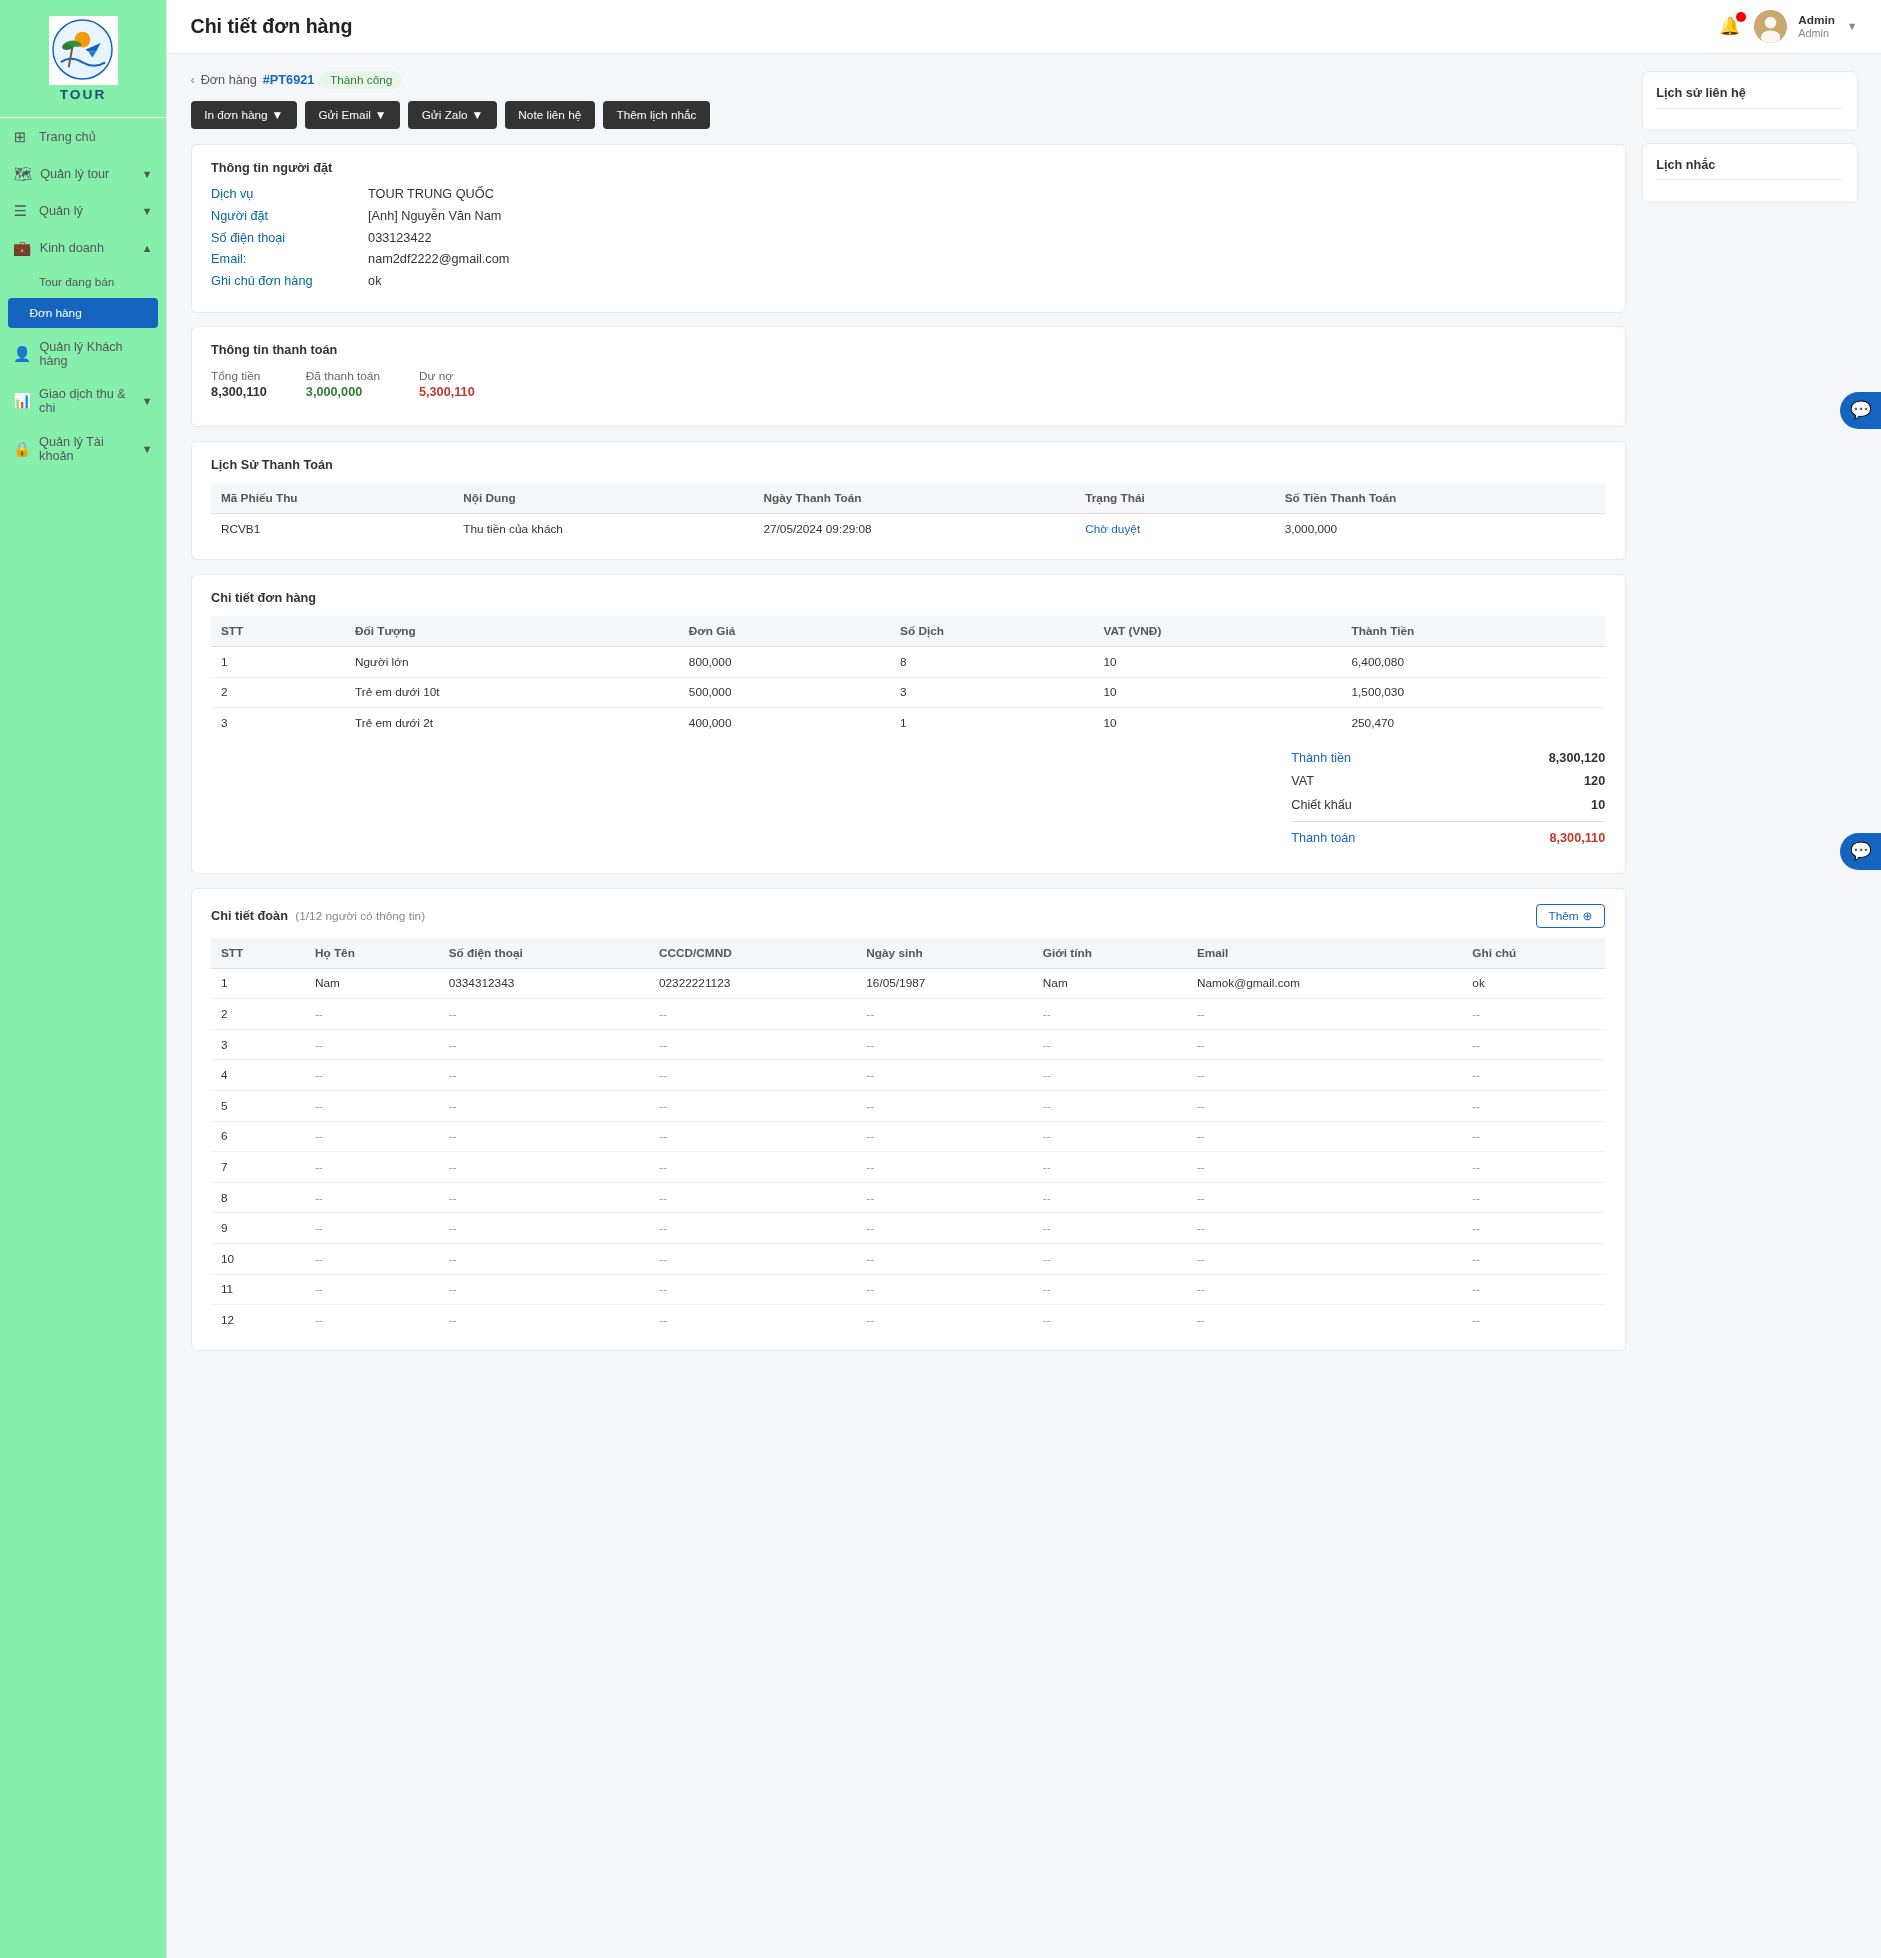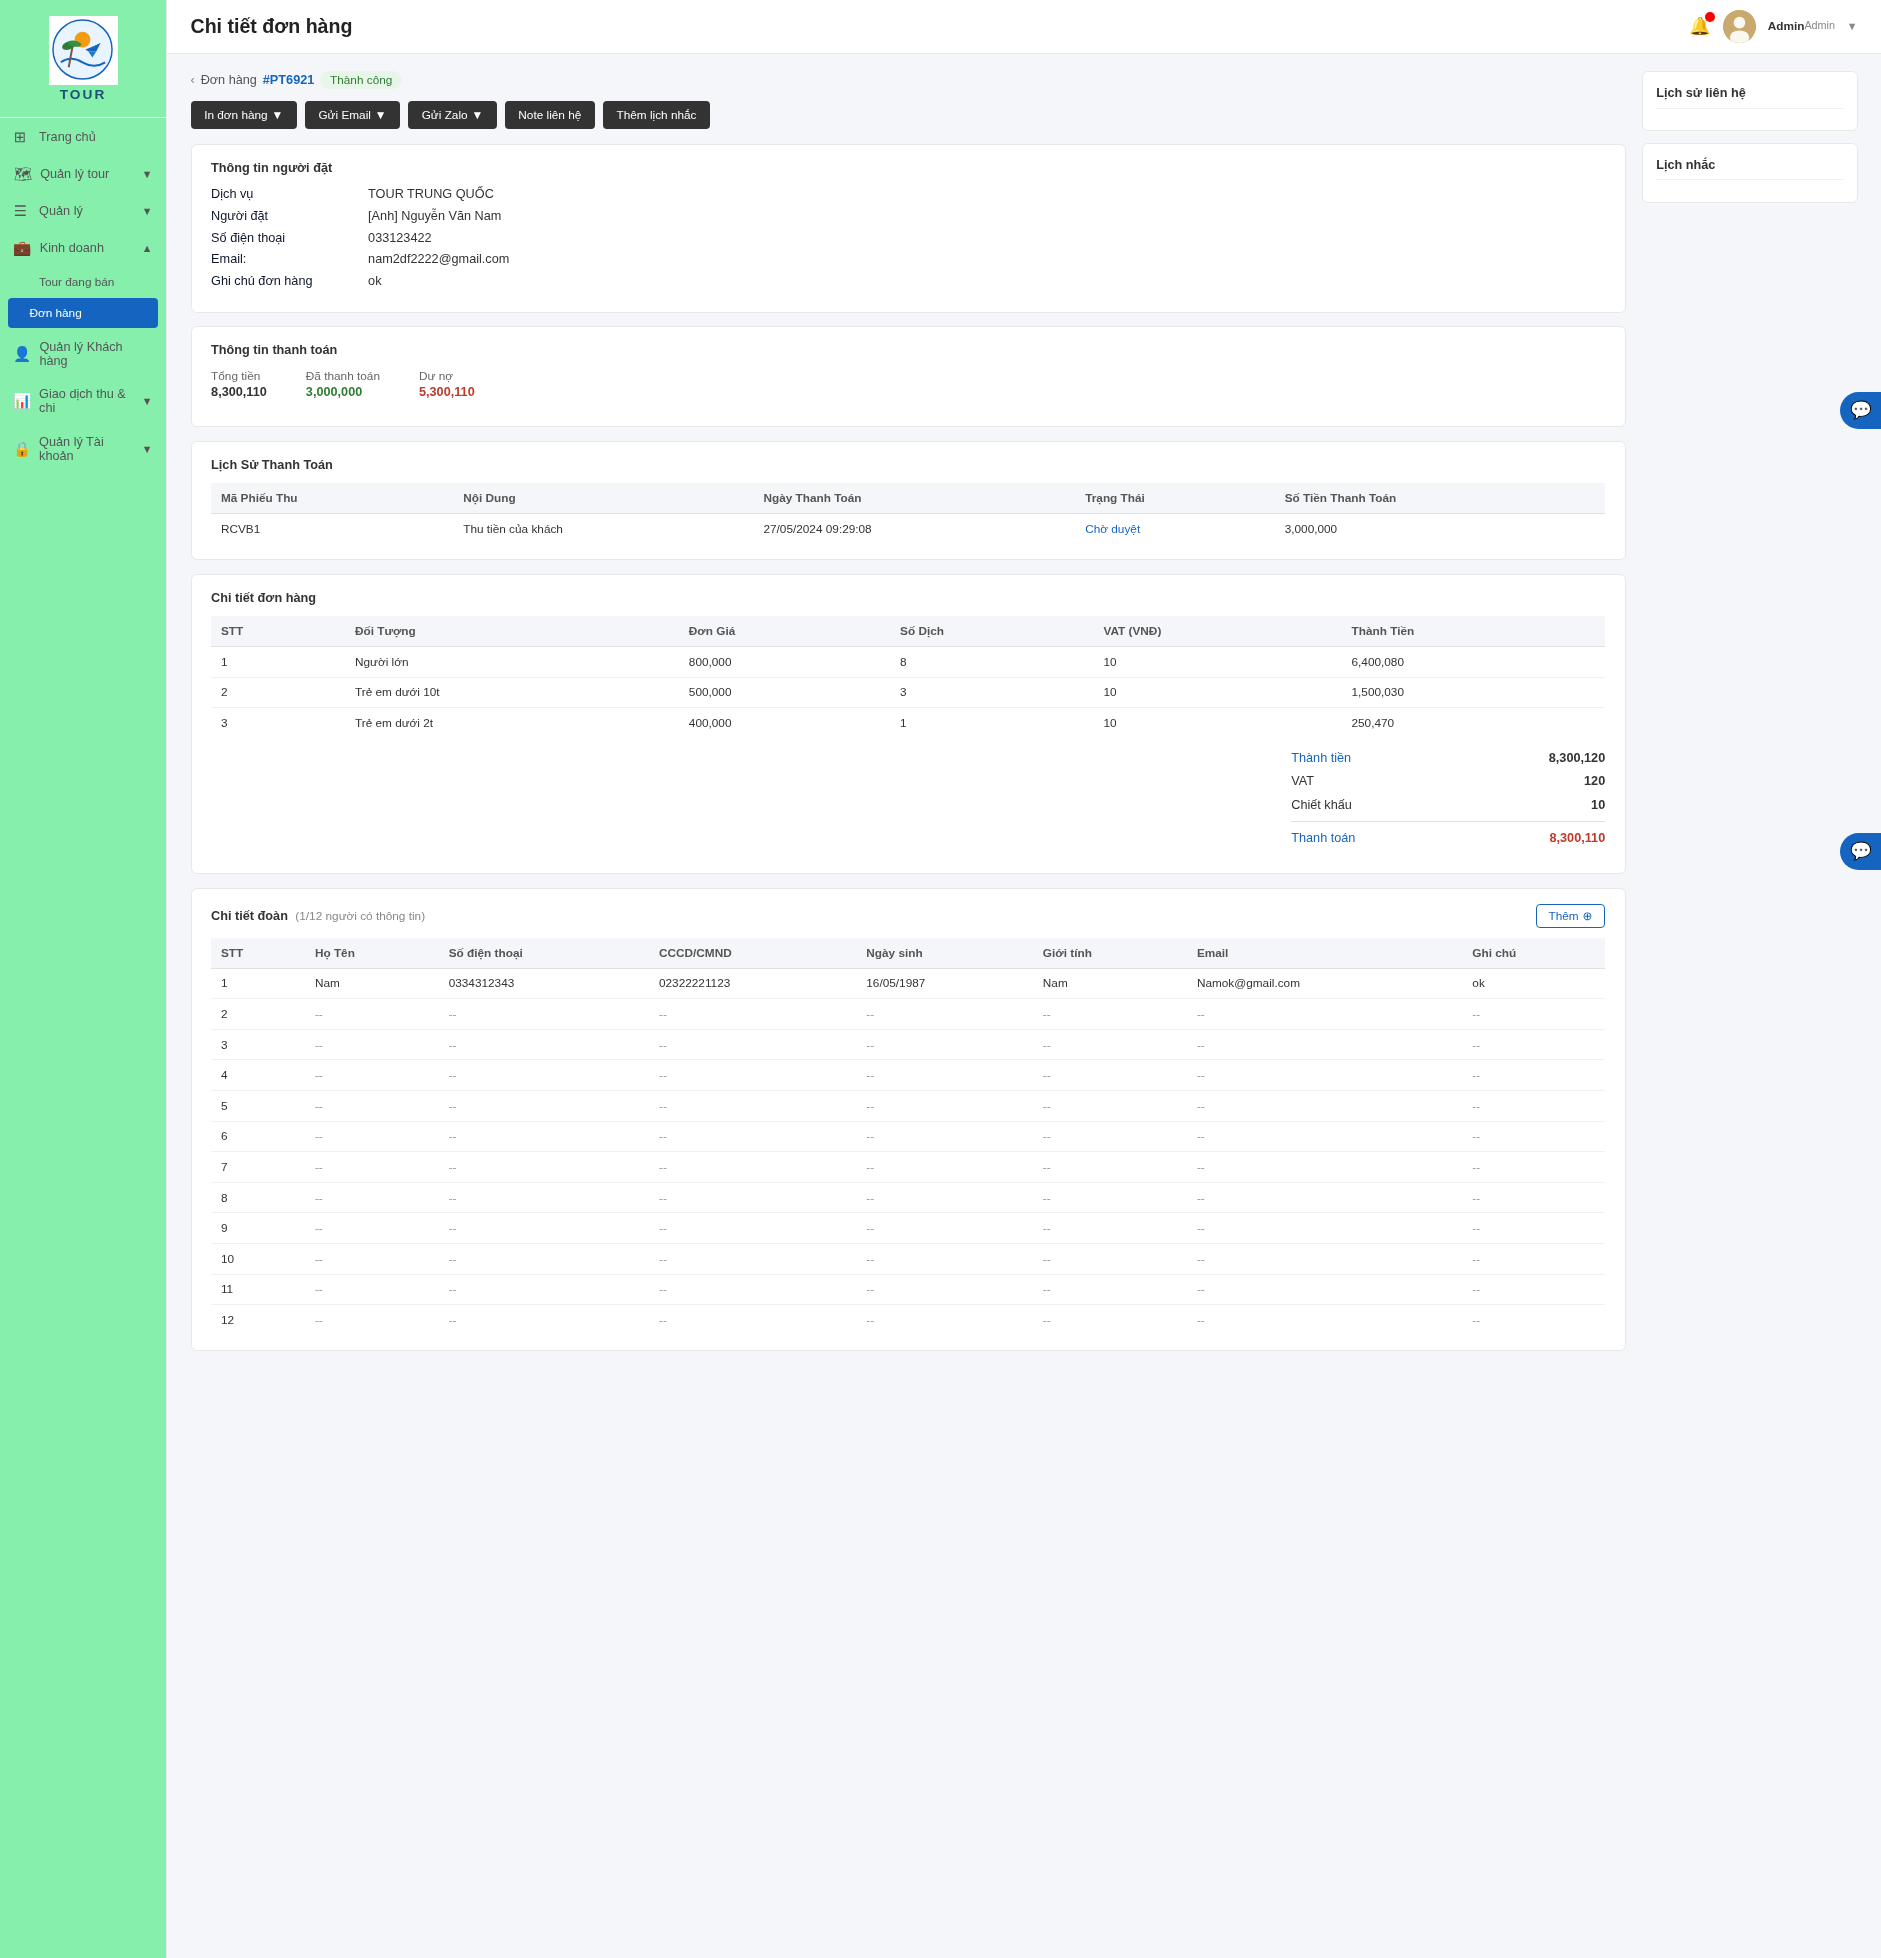--- a/index.html
+++ b/index.html
@@ -96,21 +96,21 @@
       width: 33px;
       height: 33px;
       border-radius: 50%;
       background: #c9a96e;
       display: flex;
       align-items: center;
       justify-content: center;
       font-size: 15.7px;
       overflow: hidden;
     }
-    .admin-info { display: flex; flex-direction: row; font-size: 11.8px; }
+    .admin-info { display: flex; flex-direction: column; font-size: 11.8px; }
     .admin-name { font-weight: bold; }
     .admin-role { color: #888; font-size: 10.8px; }
 
     
     .content-area {
       padding: 17.6px 23.5px;
       flex: 1;
       display: flex;
       gap: 15.7px;
     }
@@ -169,21 +169,21 @@
       color: #333;
       margin-bottom: 11.8px;
     }
 
     
     .info-row {
       display: flex;
       margin-bottom: 7.8px;
       font-size: 12.7px;
     }
-    .info-label { width: 157px; color: #0f172a; flex-shrink: 0; }
+    .info-label { width: 157px; color: #0369a1; flex-shrink: 0; }
     .info-value { color: #333; font-weight: 500; }
 
     
     .payment-grid {
       display: flex;
       gap: 39px;
       margin-bottom: 11.8px;
     }
     .payment-item .p-label { font-size: 11.8px; color: #666; margin-bottom: 2px; }
     .payment-item .p-value { font-size: 12.7px; font-weight: 600; }

